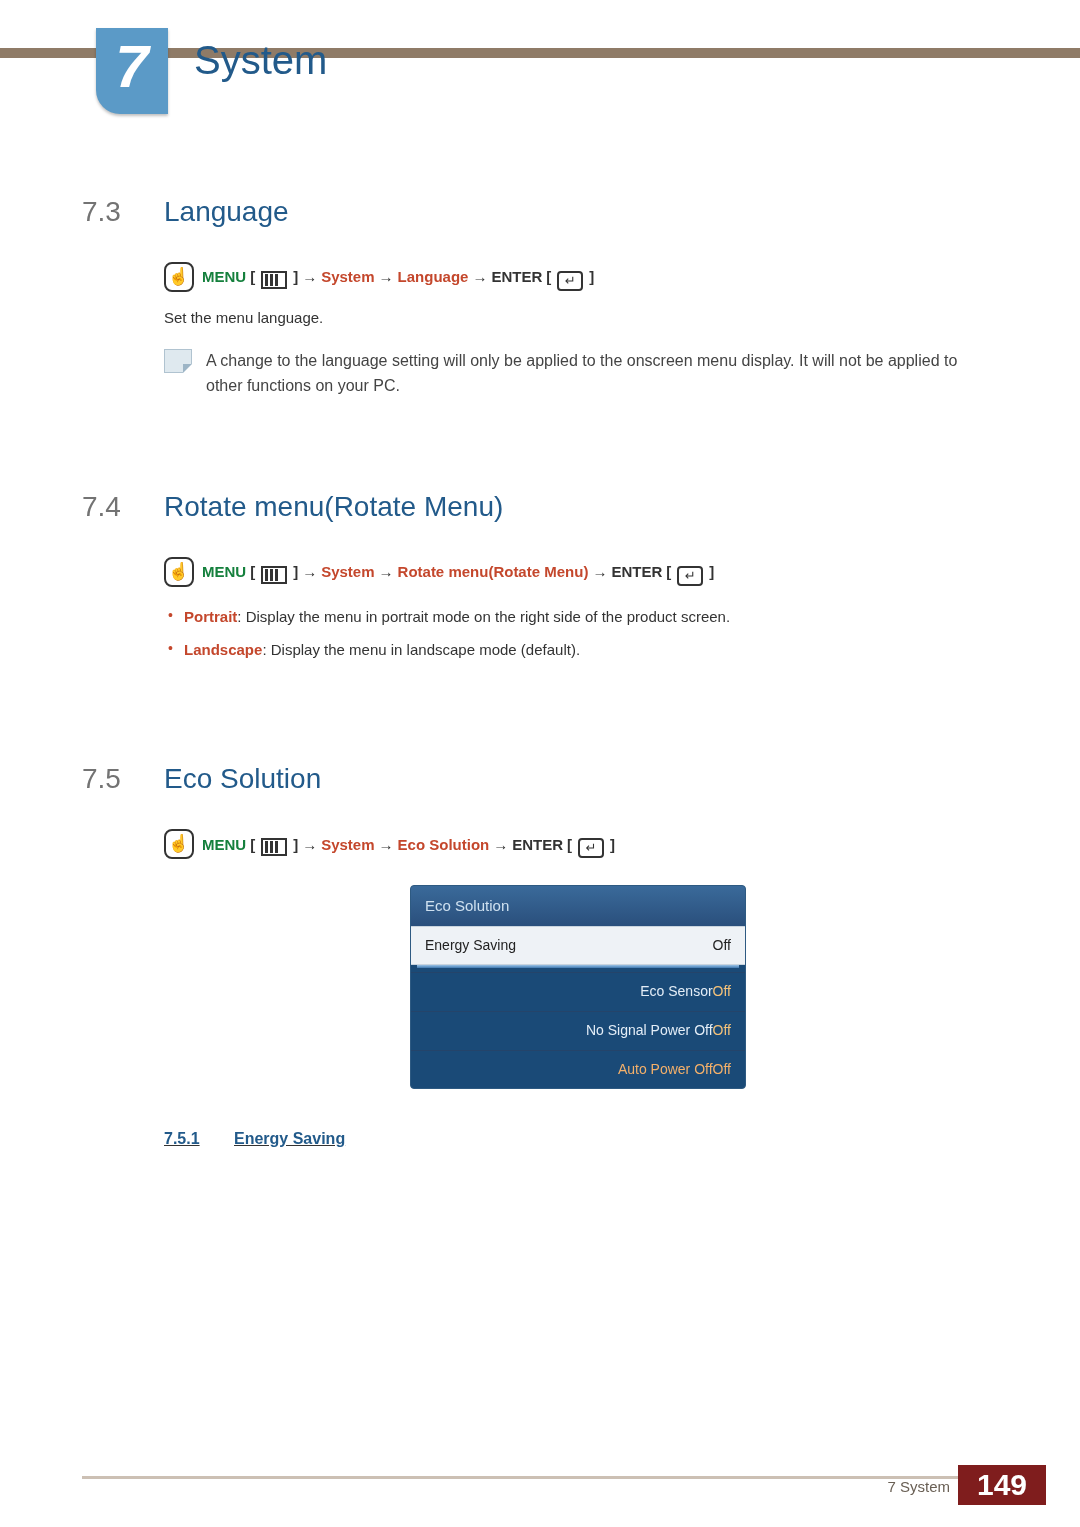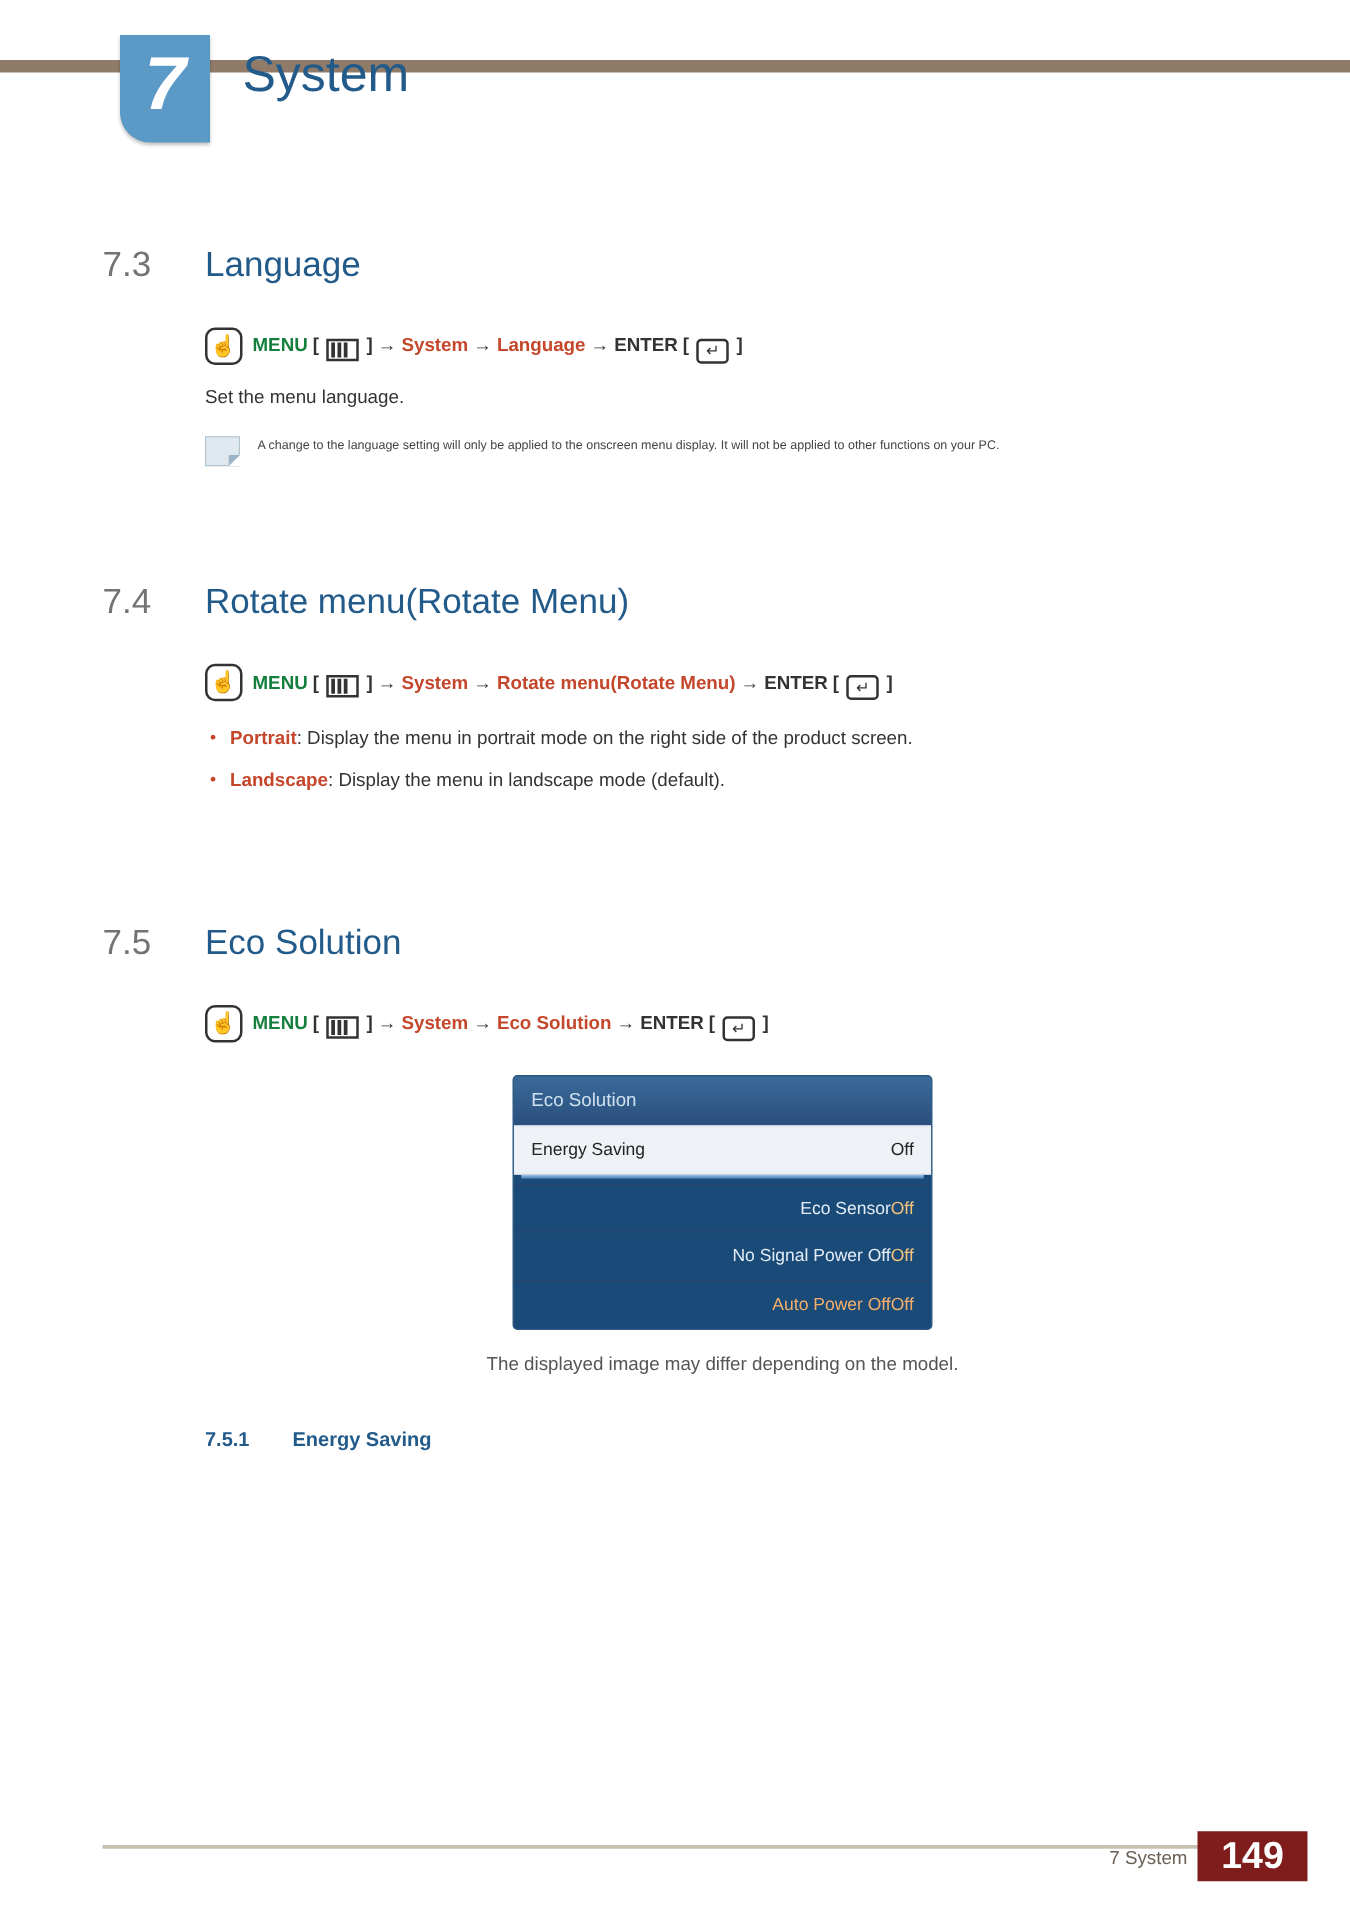--- a/index.html
+++ b/index.html
@@ -78,21 +78,21 @@
   .note-icon {
     flex: 0 0 28px; width:28px; height:24px;
     background: linear-gradient(135deg,#dfe9ef 0%, #dfe9ef 100%);
     border:1px solid #b0c3d0;
     position:relative;
   }
   .note-icon::after{
     content:""; position:absolute; right:-1px; bottom:-1px;
     width:0;height:0; border-right:9px solid #fff; border-top:9px solid #9db5c6;
   }
-  .note-text { flex:1; font-size:10px; color:#444; line-height:1.55; }
+  .note-text { flex:1; font-size:16px; color:#444; line-height:1.55; }
 
   ul.red-bullets { list-style:none; padding:0; margin: 18px 0 6px 0;}
   ul.red-bullets li { position:relative; padding-left:20px; margin: 10px 0; font-size:15px; line-height:1.55;}
   ul.red-bullets li::before {
     content:"•"; position:absolute; left:4px; top:0; color:#c4472c; font-size:14px;
   }
 
   
   .osd {
     width: 336px; margin: 26px auto 16px auto;
@@ -113,21 +113,21 @@
   .osd-item {
     display:flex; justify-content:flex-end;
     padding:8px 14px; color:#e3edf7; font-size:14px;
     border-top:1px solid #24446a;
   }
   .osd-item .v { color:#f4c27a;}
   .osd-item:last-child .l, .osd-item:last-child .v { color:#f4b06a; }
 
   .caption { text-align:center; font-size:15px; color:#555; margin-top:8px;}
 
-  .subhead-row { display:flex; gap:16px; margin-top:38px; align-items:baseline;}
+  .subhead-row { display:flex; gap:16px; margin-top:38px; align-items:baseline;text-decoration:underline;}
   .subhead-num { color:#225a8a; font-size:16px; font-weight:bold; width:54px;}
   .subhead-title{ color:#225a8a; font-size:16px; font-weight:bold;}
 
   .footer-bar {
     position:absolute; left:82px; right:40px; bottom:48px;
     height:3px; background:#ccc0b4;
   }
   .footer-label {
     position:absolute; right:130px; bottom:32px;
     font-size:15px; color:#6a6055;margin-left:44px;
@@ -265,21 +265,20 @@
       </div>
       <div class="osd-item">
         <span class="l">No Signal Power Off</span>
         <span class="v">Off</span>
       </div>
       <div class="osd-item">
         <span class="l">Auto Power Off</span>
         <span class="v">Off</span>
       </div>
     </div>
-    <div class="caption">The displayed image may differ depending on the model.</div>
 
     <div class="subhead-row">
       <div class="subhead-num">7.5.1</div>
       <div class="subhead-title">Energy Saving</div>
     </div>
   </div>
 
 </div>
 
 <div class="footer-bar"></div>

